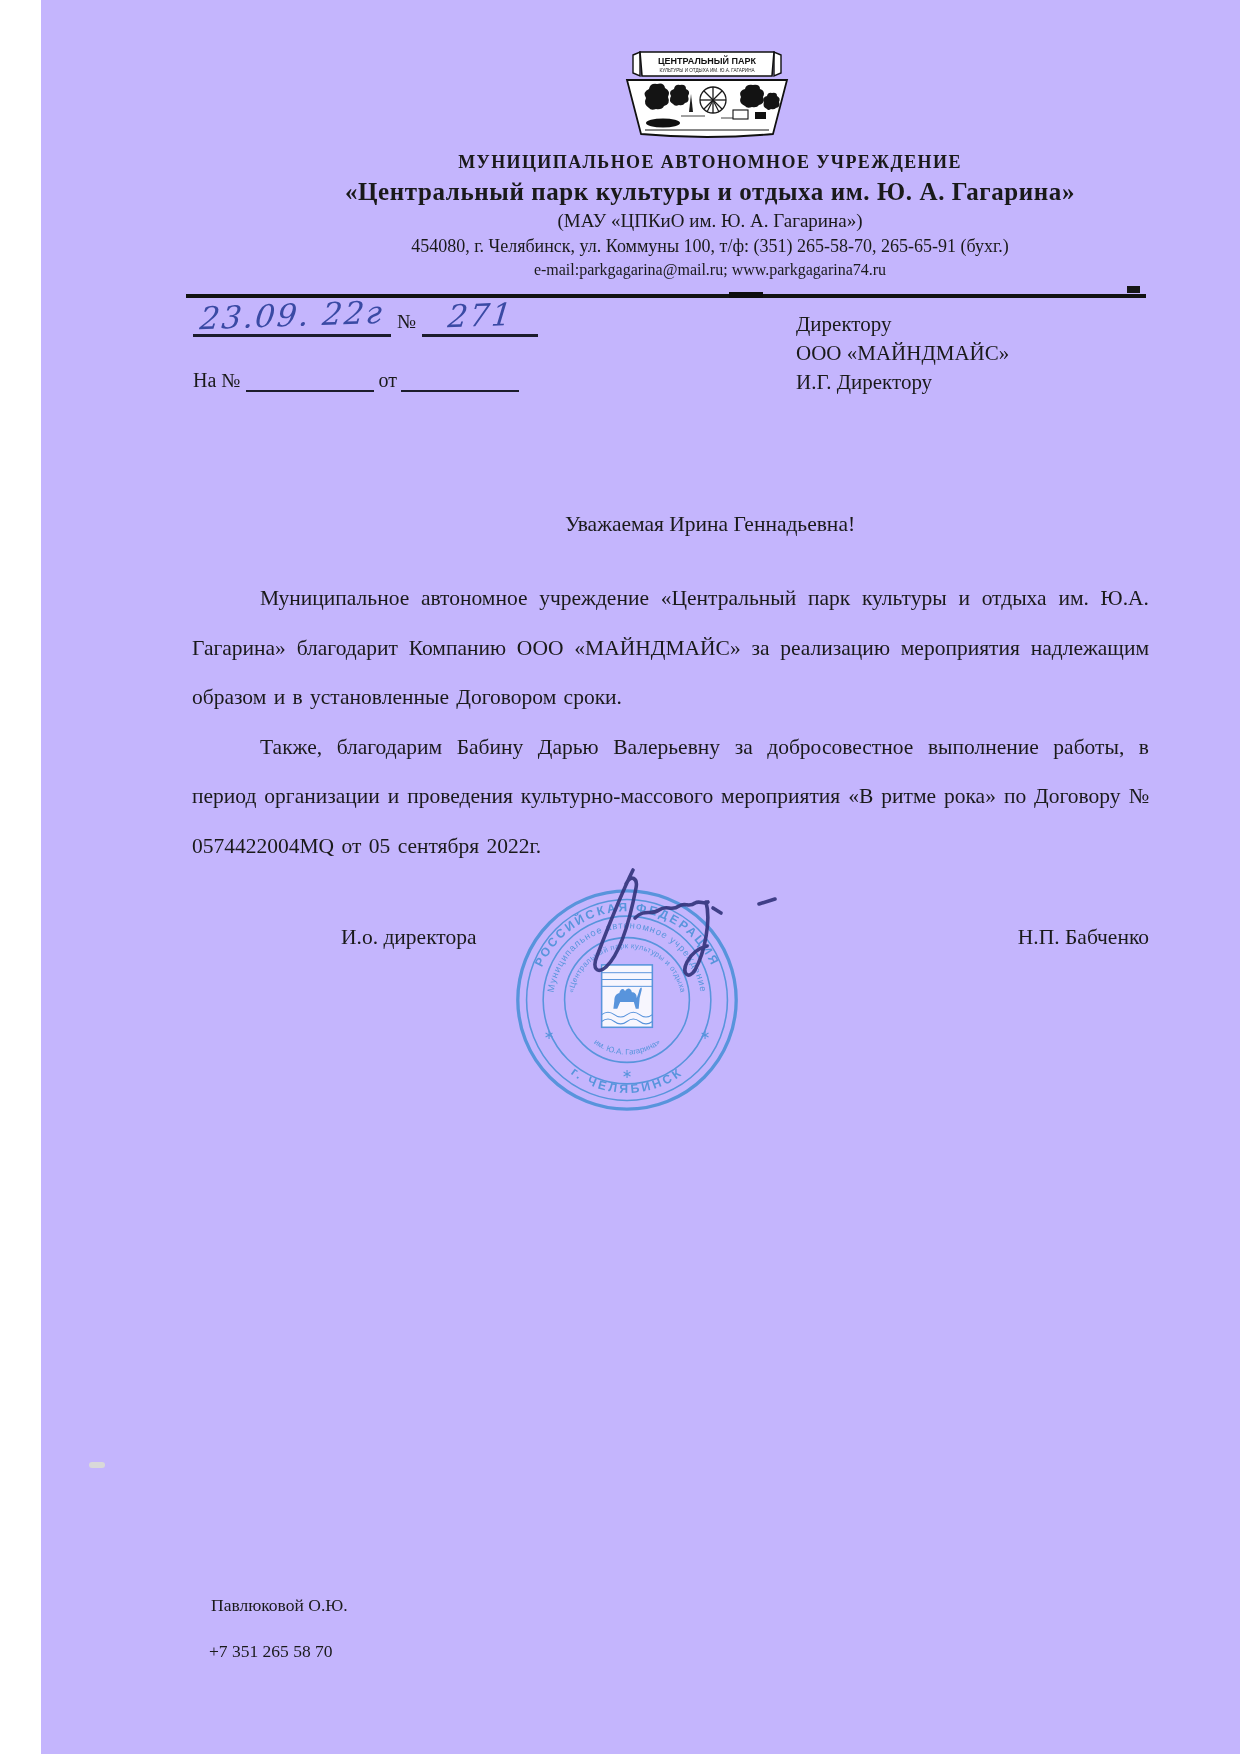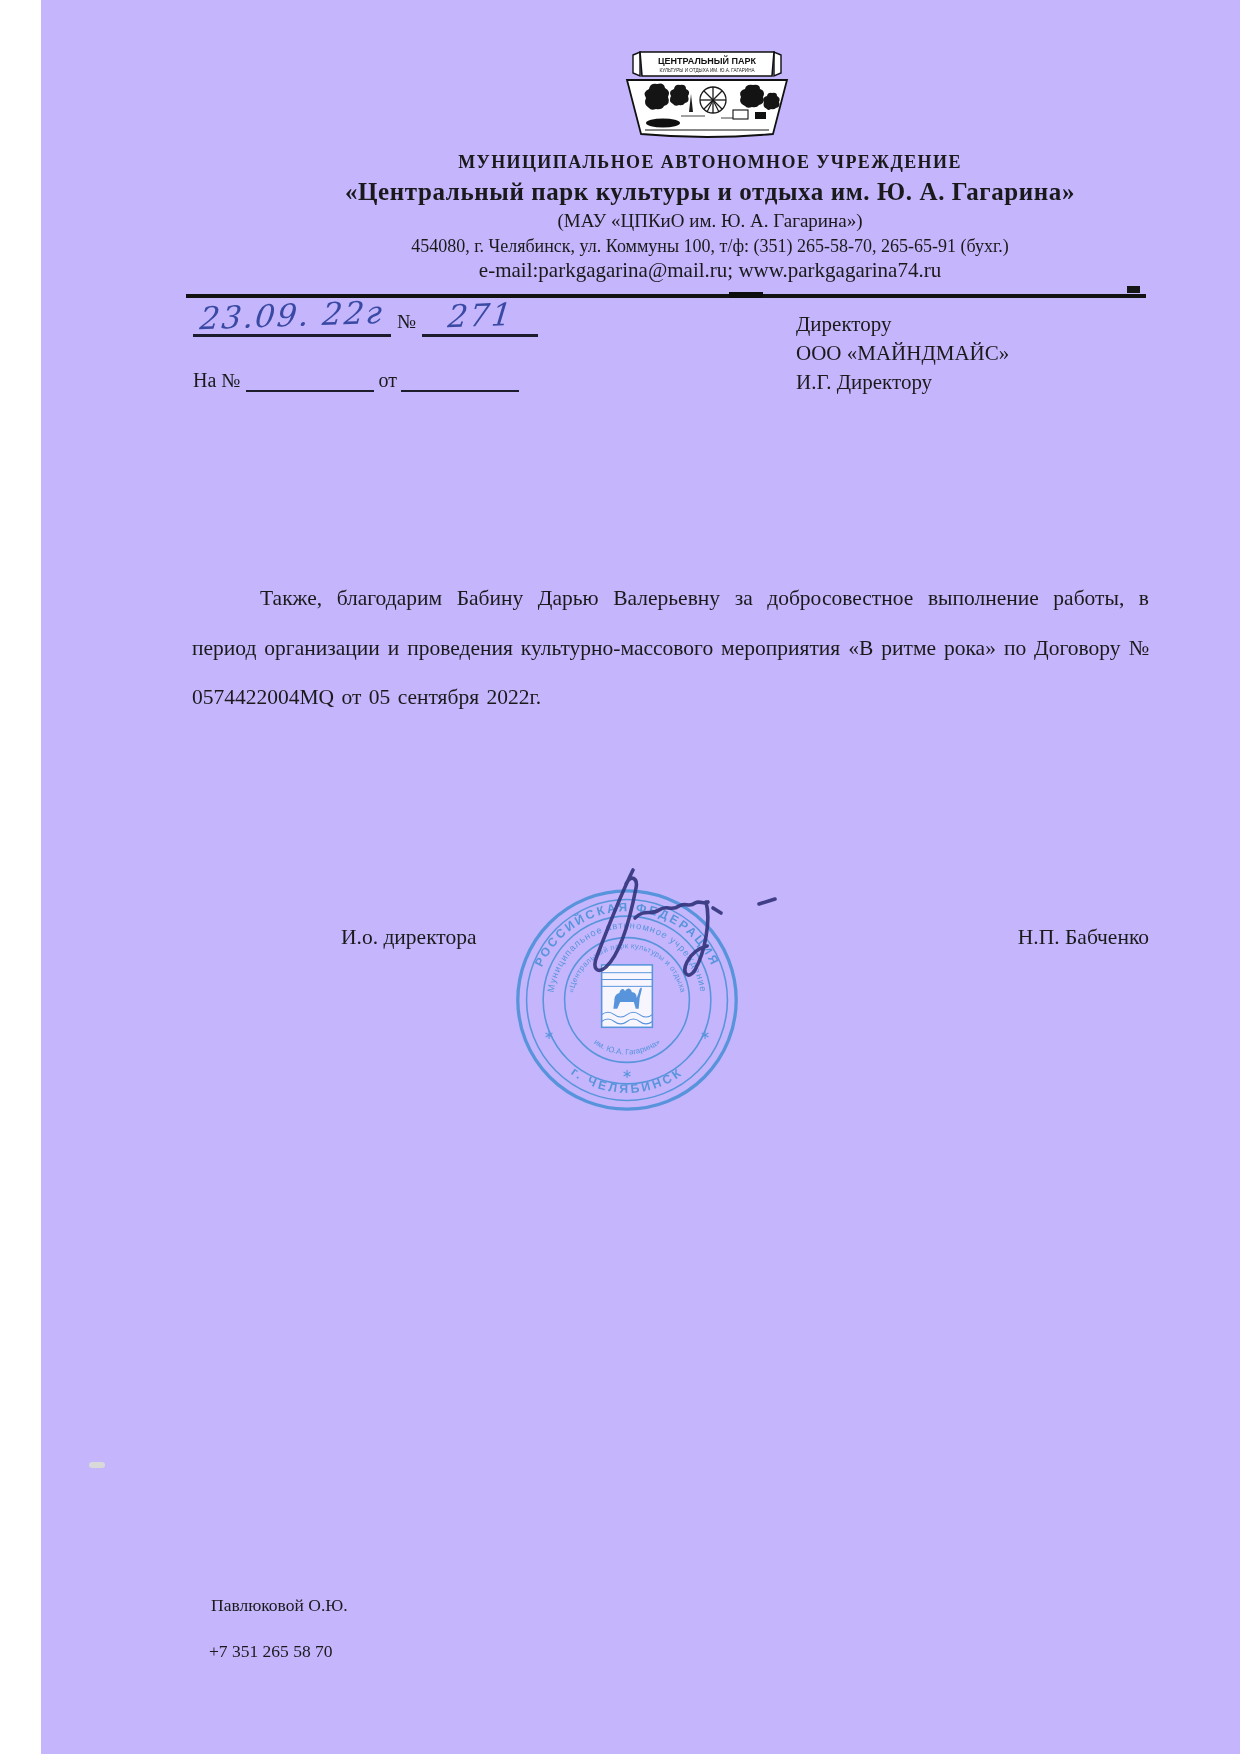--- a/index.html
+++ b/index.html
@@ -12,21 +12,21 @@
     color:#1a1a1a;
     margin-left:41px;
   }
   
   .logo{position:absolute;left:580px;top:46px;width:172px;height:98px;}
   .head{position:absolute;left:230px;top:150px;width:878px;text-align:center;}
   .head .l1{font-size:18px;font-weight:bold;letter-spacing:1.4px;line-height:24px;}
   .head .l2{font-size:25px;font-weight:bold;letter-spacing:.6px;line-height:32px;margin-top:2px;}
   .head .l3{font-size:19px;line-height:26px;}
   .head .l4{font-size:18px;line-height:24px;}
-  .head .l5{font-size:21px;line-height:24px;text-align:center;}
+  .head .l5{font-size:16px;line-height:24px;text-align:center;}
   .rule{position:absolute;left:145px;top:294px;width:960px;height:4px;background:#121212;}
   .speck{position:absolute;left:1086px;top:286px;width:13px;height:7px;background:#161616;}
   .speck2{position:absolute;left:688px;top:292px;width:34px;height:6px;background:#0d0d0d;}
   
   .refrow1{position:absolute;left:152px;top:300px;display:flex;align-items:flex-end;}
   .hwline{border-bottom:3px solid #1c1c2c;display:flex;align-items:flex-end;justify-content:center;}
   .hw{
     font-family:"DejaVu Serif", serif;
     font-style:italic;
     color:#3a4aa4;
@@ -135,22 +135,24 @@
     <span style="margin-left:4px;">от</span>
     <span class="blank" style="width:118px;margin-left:4px;"></span>
   </div>
 
   <div class="addr">
     <div>Директору</div>
     <div>ООО «МАЙНДМАЙС»</div>
     <div>И.Г. Директору</div>
   </div>
 
+  <div class="salut">Уважаемая Ирина Геннадьевна!</div>
 
   <div class="bodytext">
+    <p>Муниципальное автономное учреждение «Центральный парк культуры и отдыха им. Ю.А. Гагарина» благодарит Компанию ООО «МАЙНДМАЙС» за реализацию мероприятия надлежащим образом и в установленные Договором сроки.</p>
     <p>Также, благодарим Бабину Дарью Валерьевну за добросовестное выполнение работы, в период организации и проведения культурно-массового мероприятия «В ритме рока» по Договору № 0574422004MQ от 05 сентября 2022г.</p>
   </div>
 
   <div class="sig-title">И.о. директора</div>
   <div class="sig-name">Н.П. Бабченко</div>
 
   <svg class="stamp" viewBox="-120 -120 240 240">
     <g stroke="#4a90d8" fill="none">
       <circle r="112" stroke-width="3.4"></circle>
       <circle r="103" stroke-width="1.6"></circle>

